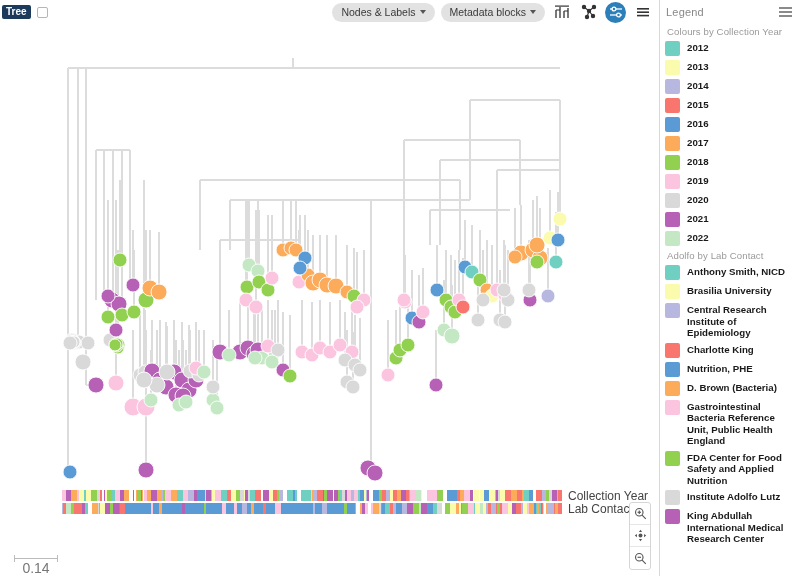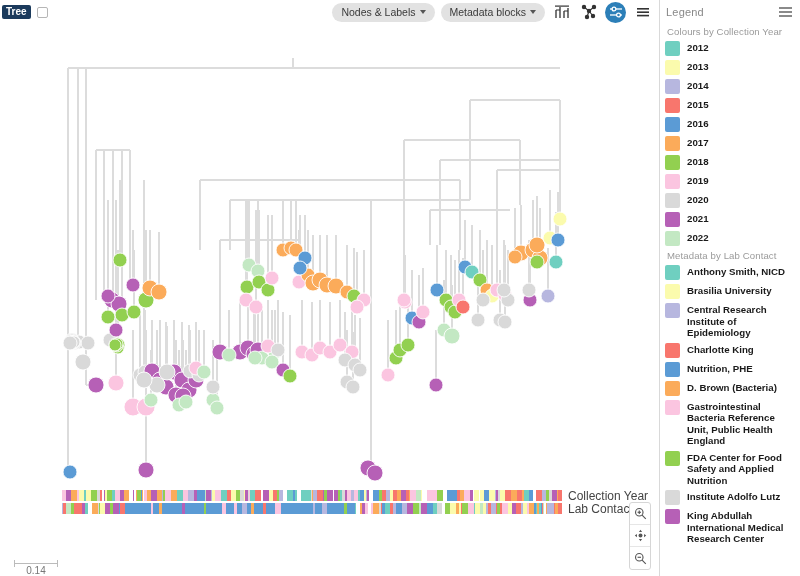--- a/index.html
+++ b/index.html
@@ -120,21 +120,21 @@
     display: flex; align-items: center; justify-content: center;
     cursor: pointer;
     border-bottom: 1px solid #e6e6e6;
   }
   .zoom-controls > div:last-child { border-bottom: none; }
 
   
   .scale-bar {
     position: absolute;
     left: 14px; bottom: 0px;
-    font-size: 10px;
+    font-size: 14px;
     color: #777;
     margin-top: 27px;
   }
   .scale-bar .line {
     width: 44px; height: 1px; background: #bbb;
     position: relative;
     margin-bottom: 1px;
   }
   .scale-bar .line:before, .scale-bar .line:after {
     content: ""; position: absolute; top: -3px; width: 1px; height: 7px; background: #bbb;
@@ -870,21 +870,21 @@
           <span class="legend-label">2020</span>
         </div>
         <div class="legend-item">
           <span class="swatch" style="background: rgb(182, 96, 182);"></span>
           <span class="legend-label">2021</span>
         </div>
         <div class="legend-item">
           <span class="swatch" style="background: rgb(195, 232, 195);"></span>
           <span class="legend-label">2022</span>
         </div>
-        <div class="legend-group-title">Metadata by Lab Contact</div>
+        <div class="legend-group-title">Adolfo by Lab Contact</div>
         <div class="legend-item">
           <span class="swatch" style="background: rgb(111, 207, 192);"></span>
           <span class="legend-label">Anthony Smith, NICD</span>
         </div>
         <div class="legend-item">
           <span class="swatch" style="background: rgb(251, 251, 173);"></span>
           <span class="legend-label">Brasilia University</span>
         </div>
         <div class="legend-item">
           <span class="swatch" style="background: rgb(183, 183, 223);"></span>

